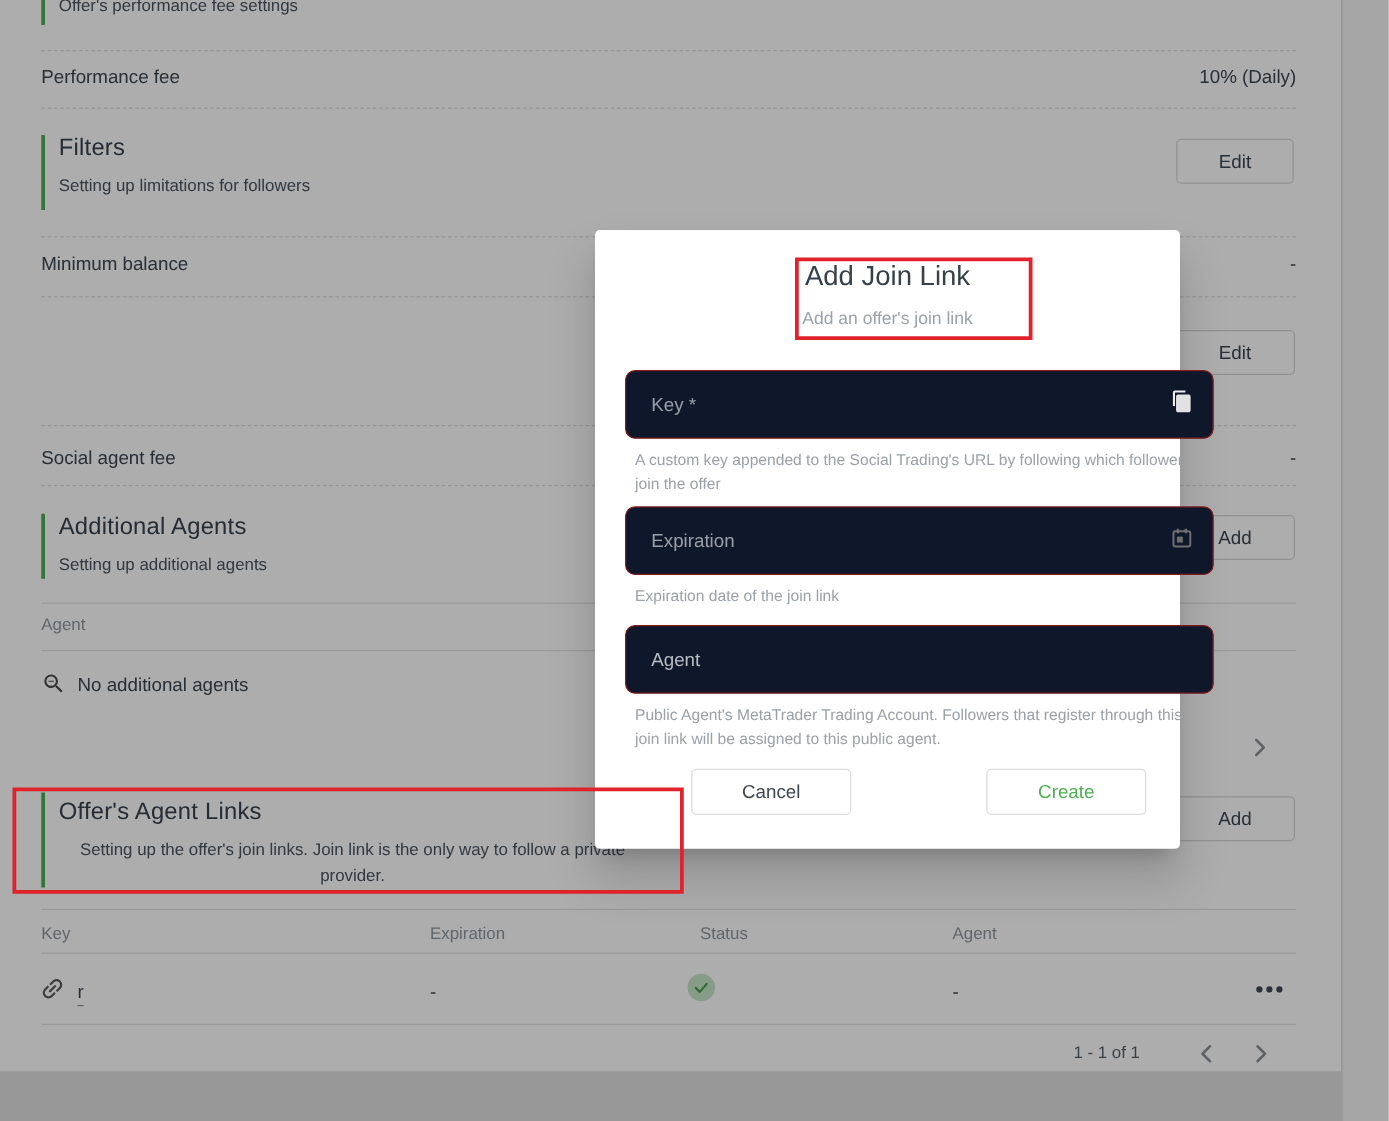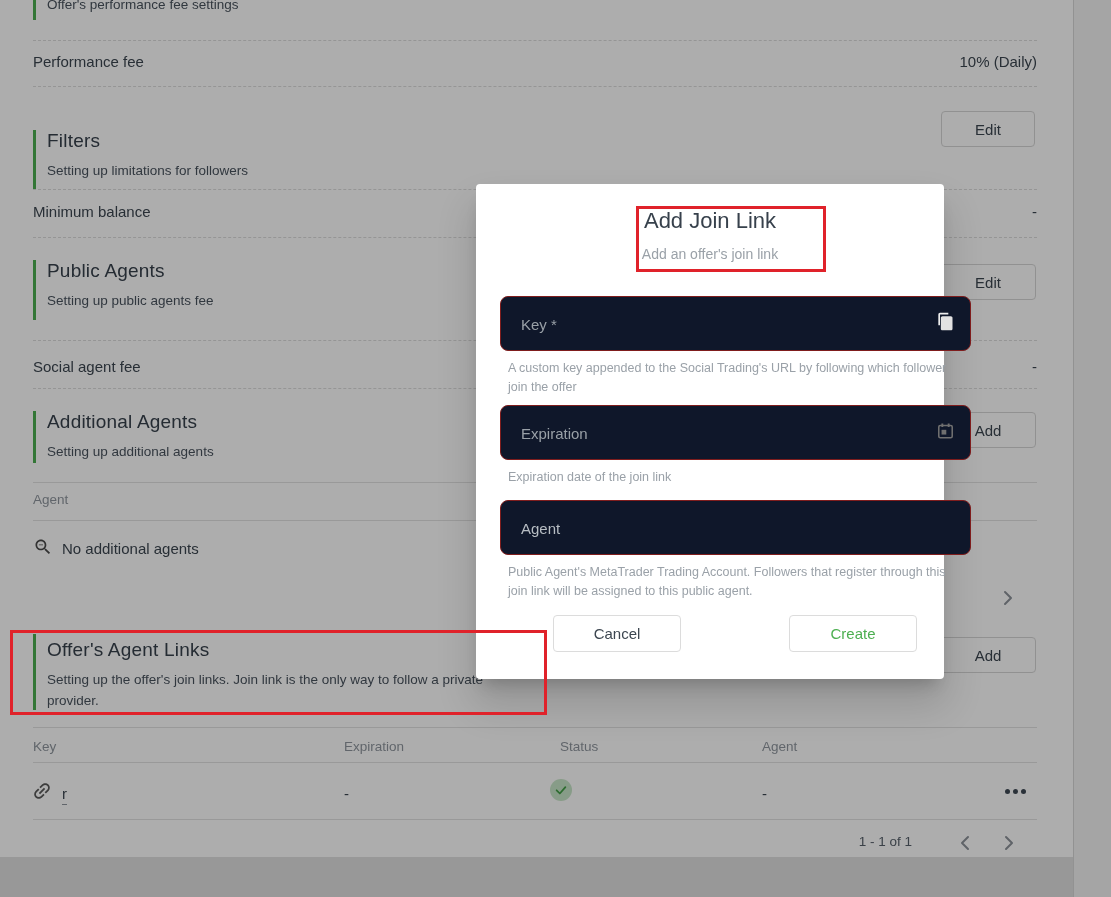--- a/index.html
+++ b/index.html
@@ -72,35 +72,31 @@
 
   <div class="section-block" style="top:-10px; height:30px; display:flex; align-items:center;">
     <span class="section-sub" style="margin-top:0;">Offer's performance fee settings</span>
   </div>
 
   <div class="dash" style="top:40px"></div>
   <div class="row-label" style="top:53px">Performance fee</div>
   <div class="row-value" style="top:53px">10% (Daily)</div>
   <div class="dash" style="top:86px"></div>
 
-  <div class="section-block" style="top:108px; height:60px;margin-top:22px;">
+  <div class="section-block" style="top:108px; height:60px;">
     <div class="section-title">Filters</div>
     <div class="section-sub">Setting up limitations for followers</div>
   </div>
   <button class="btn" style="top:111px; right:38px; width:94px;">Edit</button>
 
   <div class="dash" style="top:189px"></div>
   <div class="row-label" style="top:203px">Minimum balance</div>
   <div class="row-value" style="top:203px">-</div>
   <div class="dash" style="top:237px"></div>
 
-  <div class="section-block" style="top:260px; height:60px;">
-    <div class="section-title">Public Agents</div>
-    <div class="section-sub">Setting up public agents fee</div>
-  </div>
   <button class="btn" style="top:264px; right:37px;">Edit</button>
 
   <div class="dash" style="top:340px"></div>
   <div class="row-label" style="top:358px">Social agent fee</div>
   <div class="row-value" style="top:358px">-</div>
   <div class="dash" style="top:388px"></div>
 
   <div class="section-block" style="top:411px; height:52px;">
     <div class="section-title">Additional Agents</div>
     <div class="section-sub">Setting up additional agents</div>
@@ -119,21 +115,21 @@
   <div class="cell" style="left:62px; top:540px;">No additional agents</div>
 
   <span class="chev" style="right:56px; top:588px;">
     <svg class="icon20" viewBox="0 0 20 20">
         <polyline points="8,4 14,10 8,16" fill="none" stroke="#8d939a" stroke-width="2" stroke-linecap="round" stroke-linejoin="round"></polyline>
       </svg>
   </span>
 
   <div class="section-block" style="top:634px; height:76px; padding-top:5px;">
     <div class="section-title">Offer's Agent Links</div>
-    <div class="section-sub" style="width:470px;">Setting up the offer's join links. Join link is the only way to follow a private provider.</div>
+    <div class="section-sub" style="width:470px;text-align:center;">Setting up the offer's join links. Join link is the only way to follow a private provider.</div>
   </div>
   <button class="btn" style="top:637px; right:37px;">Add</button>
 
   <div class="solid" style="top:727px"></div>
   <div class="th" style="left:33px;  top:739px;">Key</div>
   <div class="th" style="left:344px; top:739px;">Expiration</div>
   <div class="th" style="left:560px; top:739px;">Status</div>
   <div class="th" style="left:762px; top:739px;">Agent</div>
   <div class="solid" style="top:762px"></div>
 

